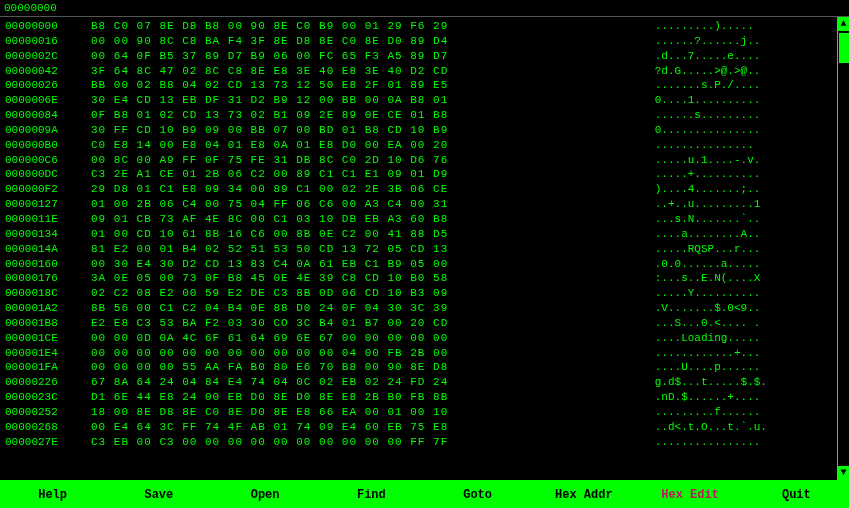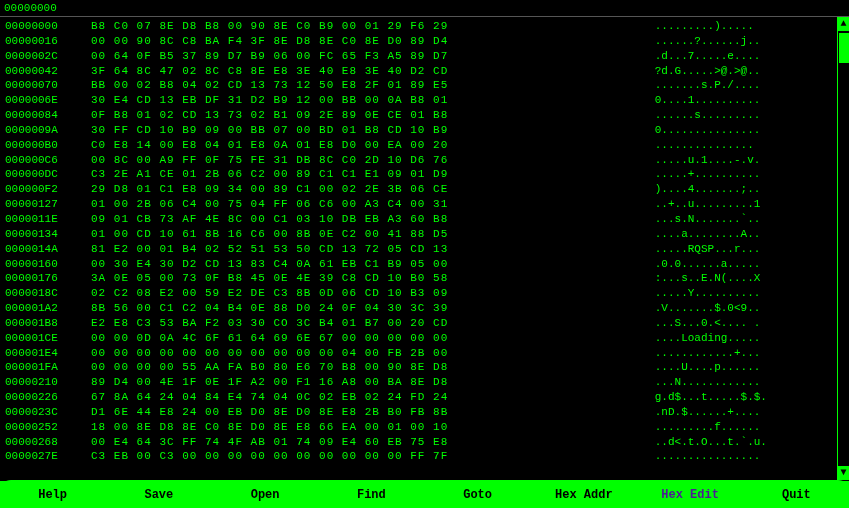--- a/index.html
+++ b/index.html
@@ -96,21 +96,21 @@
       border-right: 1px solid #00ff00;
       cursor: pointer;
       color: #000;
       background: #00ff00;
       font-family: 'Courier New', Courier, monospace;
       font-size: 12px;
       font-weight: bold;
     }
     .status-btn.active {
       background: #00ff00;
-      color: #4c1d95;
+      color: #be185d;
     }
     .status-btn:last-child {
       border-right: none;
     }
   </style>
 </head>
 <body>
 
 <div id="title-bar">
   <span>00000000</span>
@@ -134,21 +134,21 @@
             <td class="addr-col">0000002C</td>
             <td class="hex-col">00 64 0F B5 37 89 D7 B9 06 00 FC 65 F3 A5 89 D7</td>
             <td class="ascii-col">.d...7.....e....</td>
           </tr>
           <tr>
             <td class="addr-col">00000042</td>
             <td class="hex-col">3F 64 8C 47 02 8C C8 8E E8 3E 40 E8 3E 40 D2 CD</td>
             <td class="ascii-col">?d.G.....&gt;@.&gt;@..</td>
           </tr>
           <tr>
-            <td class="addr-col">00000070</td>
+            <td class="addr-col">00000026</td>
             <td class="hex-col">BB 00 02 B8 04 02 CD 13 73 12 50 E8 2F 01 89 E5</td>
             <td class="ascii-col">.......s.P./....</td>
           </tr>
           <tr>
             <td class="addr-col">0000006E</td>
             <td class="hex-col">30 E4 CD 13 EB DF 31 D2 B9 12 00 BB 00 0A B8 01</td>
             <td class="ascii-col">0....1..........</td>
           </tr>
           <tr>
             <td class="addr-col">00000084</td>
@@ -232,25 +232,20 @@
           </tr>
           <tr>
             <td class="addr-col">000001E4</td>
             <td class="hex-col">00 00 00 00 00 00 00 00 00 00 00 04 00 FB 2B 00</td>
             <td class="ascii-col">............+...</td>
           </tr>
           <tr>
             <td class="addr-col">000001FA</td>
             <td class="hex-col">00 00 00 00 55 AA FA B0 80 E6 70 B8 00 90 8E D8</td>
             <td class="ascii-col">....U....p......</td>
-          </tr>
-          <tr>
-            <td class="addr-col">00000210</td>
-            <td class="hex-col">89 D4 00 4E 1F 0E 1F A2 00 F1 16 A8 00 BA 8E D8</td>
-            <td class="ascii-col">...N............</td>
           </tr>
           <tr>
             <td class="addr-col">00000226</td>
             <td class="hex-col">67 8A 64 24 04 84 E4 74 04 0C 02 EB 02 24 FD 24</td>
             <td class="ascii-col">g.d$...t.....$.$.</td>
           </tr>
           <tr>
             <td class="addr-col">0000023C</td>
             <td class="hex-col">D1 6E 44 E8 24 00 EB D0 8E D0 8E E8 2B B0 FB 8B</td>
             <td class="ascii-col">.nD.$......+....</td>
@@ -298,21 +293,20 @@
     padding: 2px 4px;
     border-bottom: 1px solid #555;
     font-family: 'Courier New', Courier, monospace;
     font-size: 11px;
   }
   #status-bar {
     display: flex;
     border-top: 1px solid #00ff00;
     height: 28px;
     background: #000;
-    border-radius: 11px;
   }
   .status-btn {
     flex: 1;
     display: flex;
     align-items: center;
     justify-content: center;
     border-right: 1px solid #00ff00;
     cursor: pointer;
     background: #00ff00;
     color: #000;

